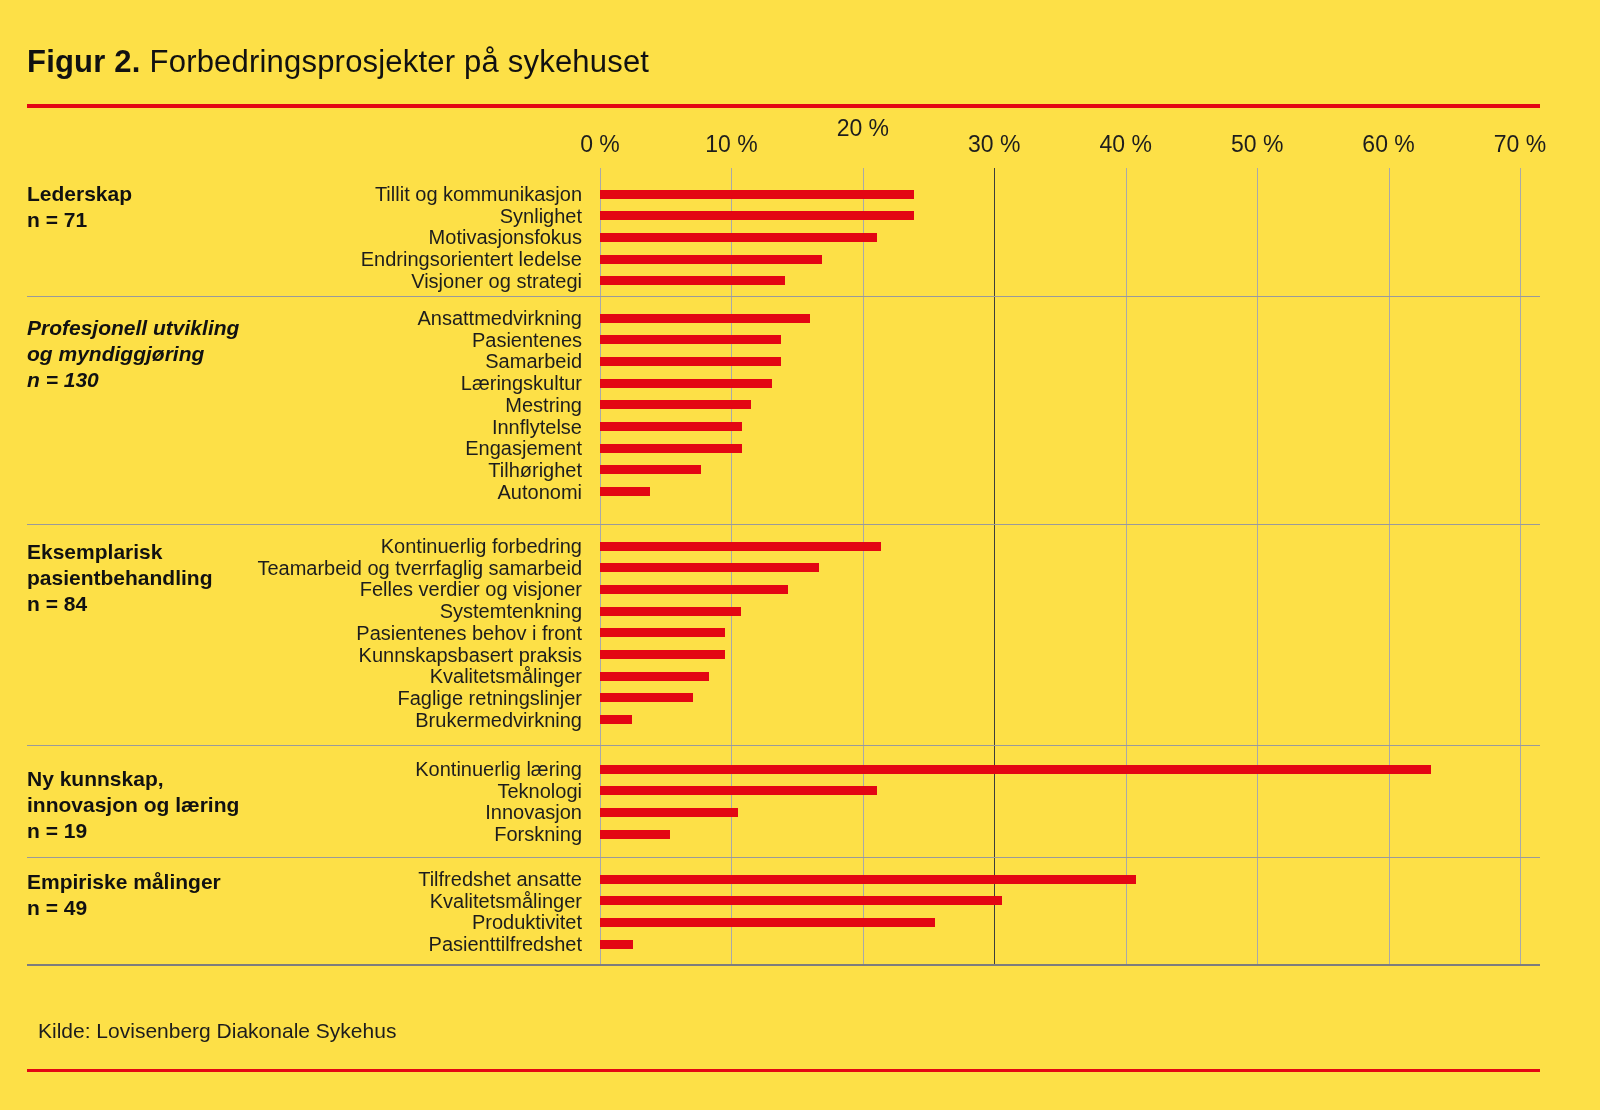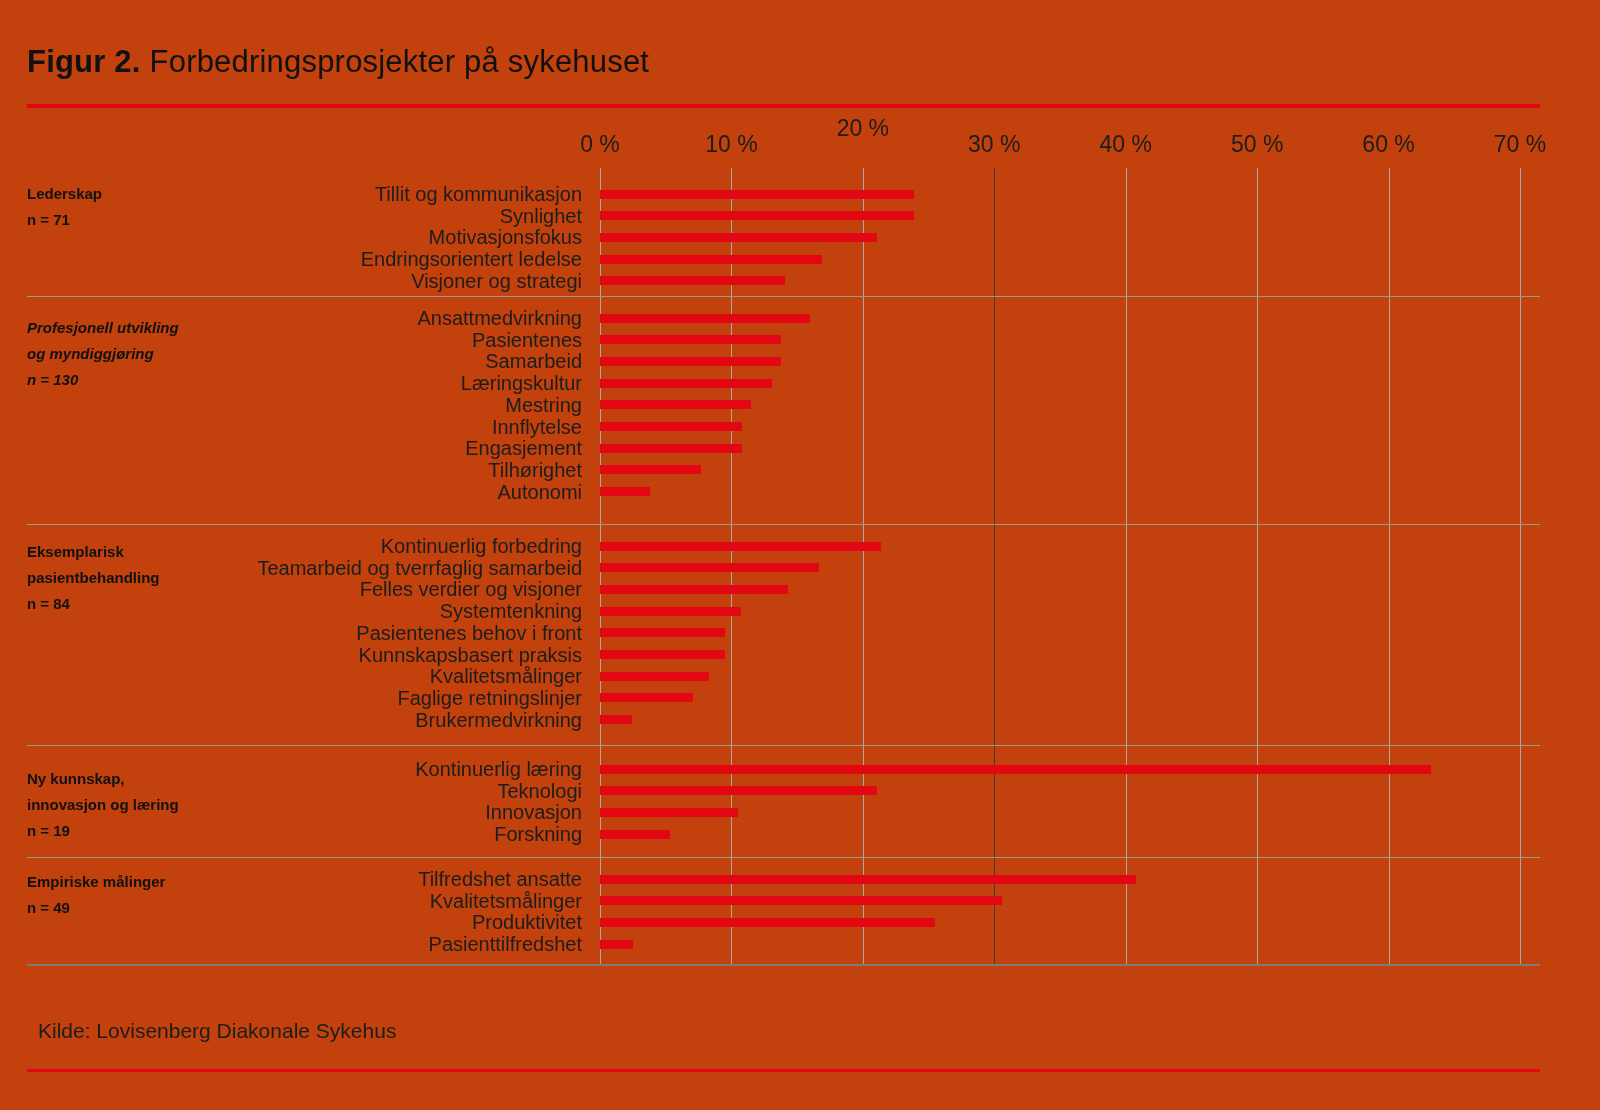--- a/index.html
+++ b/index.html
@@ -1,34 +1,34 @@
 <!DOCTYPE html>
 <html><head>
 <meta charset="utf-8">
 <style>
   html,body{margin:0;padding:0;background:#ffffff;}
   #canvas{
-    position:relative;width:1600px;height:1110px;background:#c2410c;overflow:hidden;
+    position:relative;width:1600px;height:1110px;background:#fde047;overflow:hidden;
     font-family:"Liberation Sans", sans-serif;
   }
   .abs{position:absolute;}
   #figure-title{left:27px;top:44px;font-size:31px;color:#111111;letter-spacing:0.2px;}
   #title-prefix{font-weight:bold;margin-right:9px;}
   .red-rule{left:27px;width:1513px;background:#e30613;}
   #top-rule{top:104px;height:4px;}
   #bottom-rule{top:1069px;height:3px;}
   .tick-label{
     top:131px;width:140px;margin-left:-70px;text-align:center;
     font-size:23px;color:#1d1d1d;
   }
   .gridline{width:1px;background:#a9a9a9;top:168px;height:798px;}
   .gridline.dark{background:#3c3c3c;width:1px;}
   .divider{left:27px;width:1513px;height:1px;background:#9a9a9a;}
   #bottom-axis{left:27px;width:1513px;height:2px;background:#7d7d7d;top:964px;}
-  .group-header{left:27px;font-size:15px;font-weight:bold;color:#111111;line-height:26px;white-space:nowrap;}
+  .group-header{left:27px;font-size:21px;font-weight:bold;color:#111111;line-height:26px;white-space:nowrap;}
   .cat-label{
     left:0;width:582px;text-align:right;font-size:20px;color:#1d1d1d;
     line-height:26px;height:26px;white-space:nowrap;
   }
   .bar{left:600px;height:9px;background:#e30613;}
   .footer-line{left:38px;font-size:21px;color:#1d1d1d;line-height:26px;white-space:nowrap;}
   #caption{top:992px;}
   #source{top:1018px;}
 </style>
 </head>

